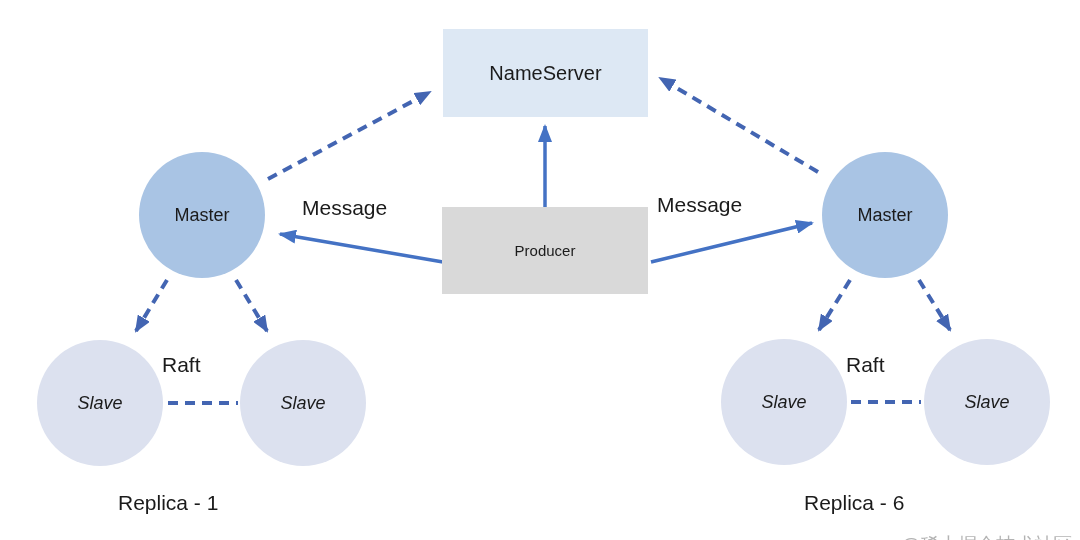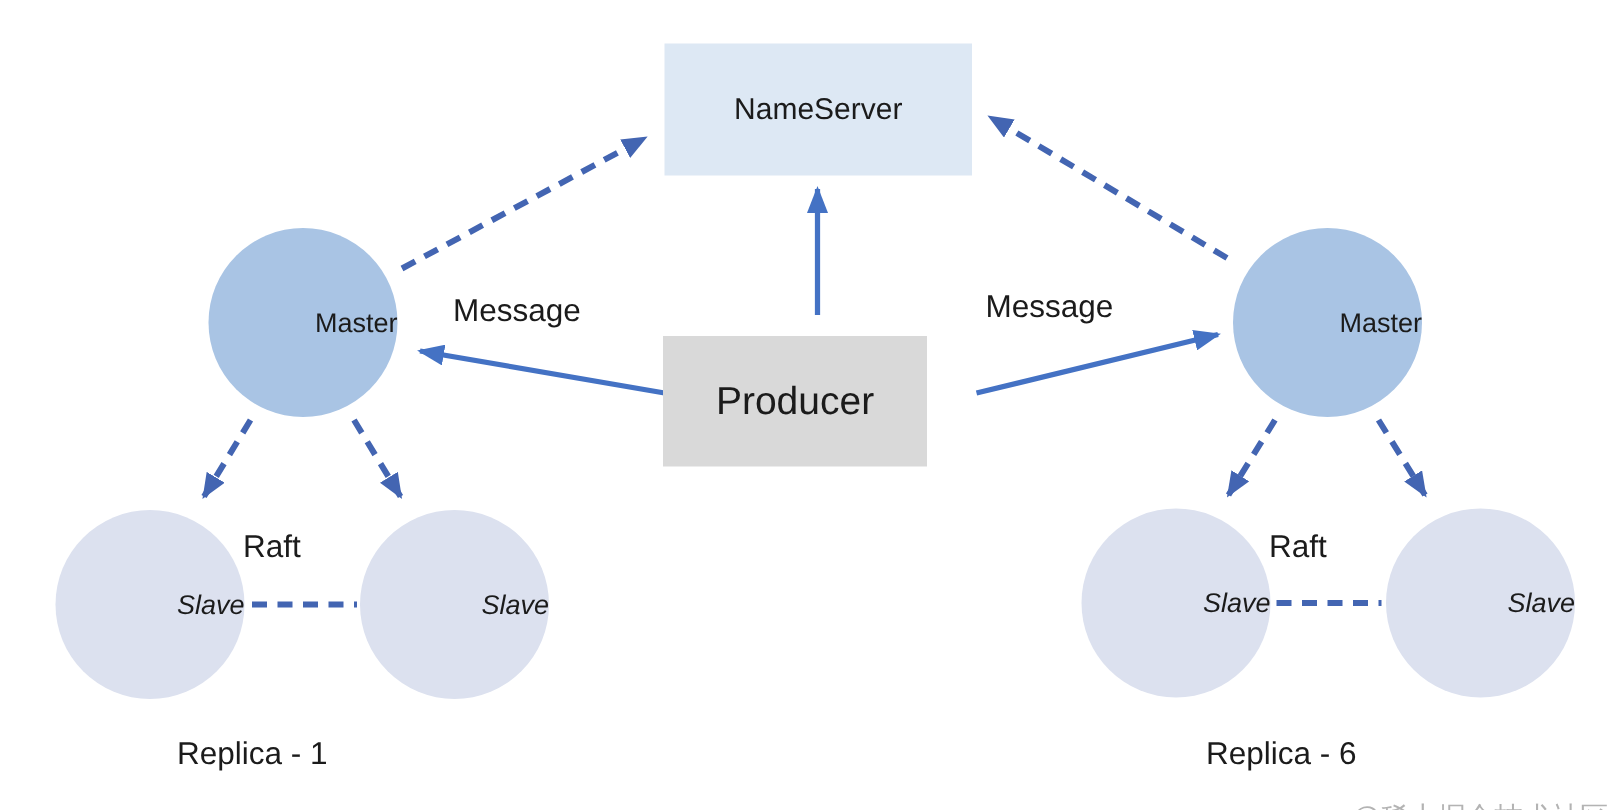--- a/index.html
+++ b/index.html
@@ -47,30 +47,29 @@
   }
   .rect-ns {
     left: 443px; top: 29px;
     width: 205px; height: 88px;
     background: var(--nameserver-fill, #dde8f4);
     flex-direction: row;
     gap: 7px;
     font-size: 20px;
   }
   .rect-producer {
-    left: 442px; top: 224px;
-    width: 176px; height: 87px;
+    left: 442px; top: 207px;
+    width: 206px; height: 87px;
     background: var(--producer-fill, #d9d9d9);
-    font-size: 26px;
+    font-size: 15px;
   }
   .circle {
     border-radius: 50%;
     width: 126px; height: 126px;
     font-size: 18px;
-    justify-content: flex-end;
   }
   .master { background: var(--master-fill, #a9c4e4); }
   .slave  { background: var(--slave-fill, #dce1ef); font-style: italic; }
   .master-1 { left: 139px; top: 152px; }
   .master-2 { left: 822px; top: 152px; }
   .slave-1  { left: 37px;  top: 340px; }
   .slave-2  { left: 240px; top: 340px; }
   .slave-3  { left: 721px; top: 339px; }
   .slave-4  { left: 924px; top: 339px; }
 

